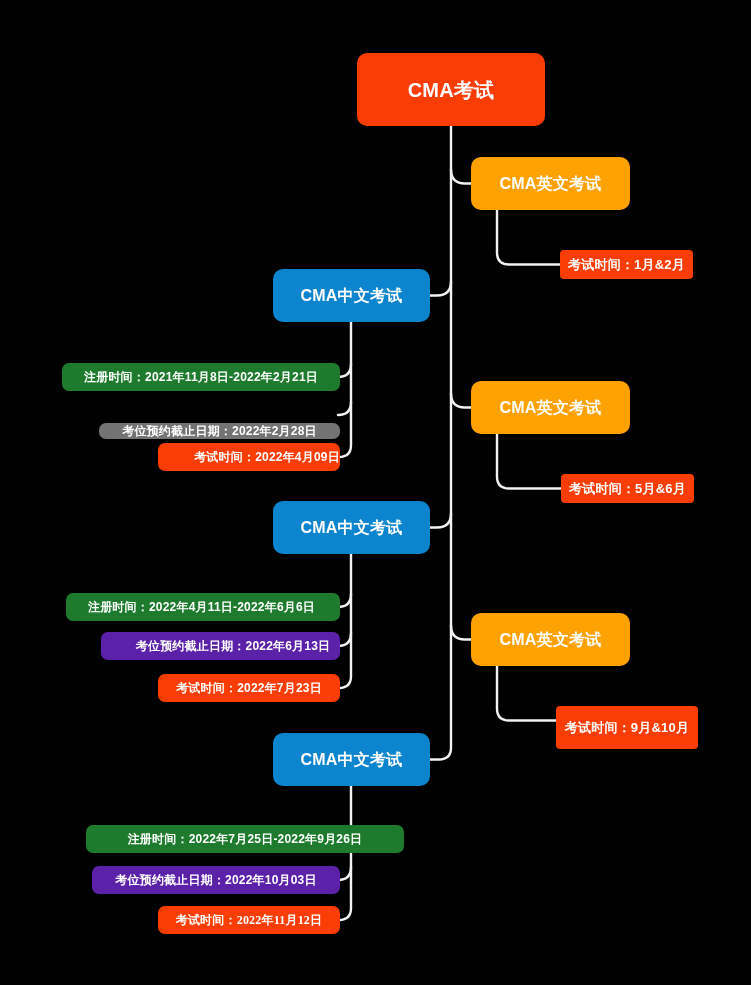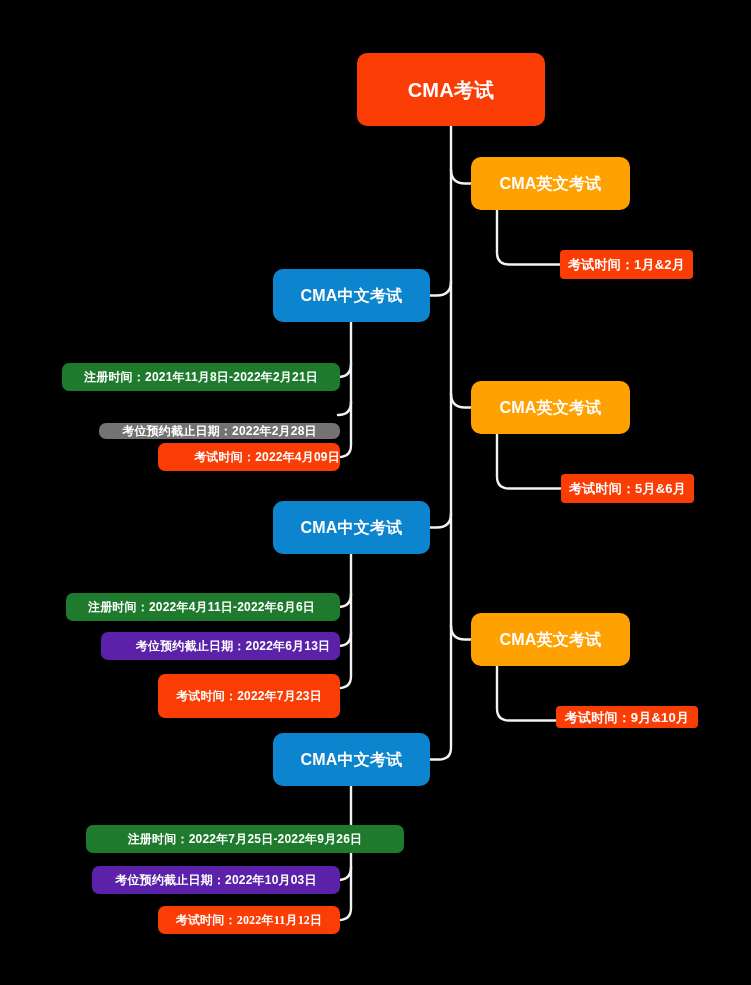--- a/index.html
+++ b/index.html
@@ -85,27 +85,27 @@
       <path d="M 351 633 Q 351 646 338 646 L 340 646" fill="none" stroke="#f2f2f2" stroke-width="2.4" stroke-linecap="round" stroke-linejoin="round"></path>
       <path d="M 351 786 L 351 908 Q 351 920 339 920 L 340 920" fill="none" stroke="#f2f2f2" stroke-width="2.4" stroke-linecap="round" stroke-linejoin="round"></path>
       <path d="M 351 826 Q 351 839 338 839 L 340 839" fill="none" stroke="#f2f2f2" stroke-width="2.4" stroke-linecap="round" stroke-linejoin="round"></path>
       <path d="M 351 867 Q 351 880 338 880 L 340 880" fill="none" stroke="#f2f2f2" stroke-width="2.4" stroke-linecap="round" stroke-linejoin="round"></path>
     </svg>
 <div class="node node-branch" style="left: 471px; top: 157px; width: 159px; height: 53px; background: rgb(255, 161, 0);">CMA英文考试</div>
     <div class="node node-leaf" style="left: 560px; top: 250px; width: 133px; height: 29px; background: rgb(250, 60, 5);">考试时间：1月&amp;2月</div>
     <div class="node node-branch" style="left: 471px; top: 381px; width: 159px; height: 53px; background: rgb(255, 161, 0);">CMA英文考试</div>
     <div class="node node-leaf" style="left: 561px; top: 474px; width: 133px; height: 29px; background: rgb(250, 60, 5);">考试时间：5月&amp;6月</div>
     <div class="node node-branch" style="left: 471px; top: 613px; width: 159px; height: 53px; background: rgb(255, 161, 0);">CMA英文考试</div>
-    <div class="node node-leaf" style="left: 556px; top: 706px; width: 142px; height: 22px; background: rgb(250, 60, 5);">考试时间：9月&amp;10月</div>
+    <div class="node node-leaf" style="left: 556px; top: 706px; width: 142px; height: 43px; background: rgb(250, 60, 5);">考试时间：9月&amp;10月</div>
     <div class="node node-branch" style="left: 273px; top: 269px; width: 157px; height: 53px; background: rgb(13, 132, 206);">CMA中文考试</div>
     <div class="node node-detail" style="left: 62px; top: 363px; width: 278px; height: 28px; background: rgb(30, 123, 46);">注册时间：2021年11月8日-2022年2月21日</div>
     <div class="node node-detail" style="left: 99px; top: 401px; width: 241px; height: 16px; background: #737373; margin-top: 22px;">考位预约截止日期：2022年2月28日</div>
     <div class="node node-detail" style="left: 158px; top: 443px; width: 182px; height: 28px; background: rgb(250, 60, 5); padding-left: 47px;">考试时间：2022年4月09日</div>
     <div class="node node-branch" style="left: 273px; top: 501px; width: 157px; height: 53px; background: rgb(13, 132, 206);">CMA中文考试</div>
     <div class="node node-detail" style="left: 66px; top: 593px; width: 274px; height: 28px; background: rgb(30, 123, 46); padding-left: 8px;">注册时间：2022年4月11日-2022年6月6日</div>
     <div class="node node-detail" style="left: 101px; top: 632px; width: 239px; height: 28px; background: rgb(91, 33, 168); padding-left: 36px;">考位预约截止日期：2022年6月13日</div>
-    <div class="node node-detail" style="left: 158px; top: 674px; width: 182px; height: 44px; background: rgb(250, 60, 5);">考试时间：2022年7月23日</div>
+    <div class="node node-detail" style="left: 158px; top: 674px; width: 182px; height: 28px; background: rgb(250, 60, 5);">考试时间：2022年7月23日</div>
     <div class="node node-branch" style="left: 273px; top: 733px; width: 157px; height: 53px; background: rgb(13, 132, 206);">CMA中文考试</div>
     <div class="node node-detail" style="left: 50px; top: 825px; width: 318px; height: 28px; background: rgb(30, 123, 46); margin-left: 36px;">注册时间：2022年7月25日-2022年9月26日</div>
     <div class="node node-detail" style="left: 92px; top: 866px; width: 248px; height: 28px; background: rgb(91, 33, 168);">考位预约截止日期：2022年10月03日</div>
     <div class="node node-detail" style="left: 158px; top: 906px; width: 182px; height: 28px; background: rgb(250, 60, 5); font-family: Liberation Serif, serif;">考试时间：2022年11月12日</div>
     <div class="node node-root" style="left: 357px; top: 53px; width: 188px; height: 73px; background: rgb(250, 60, 5);">CMA考试</div>
   </div>
 
 </body></html>

